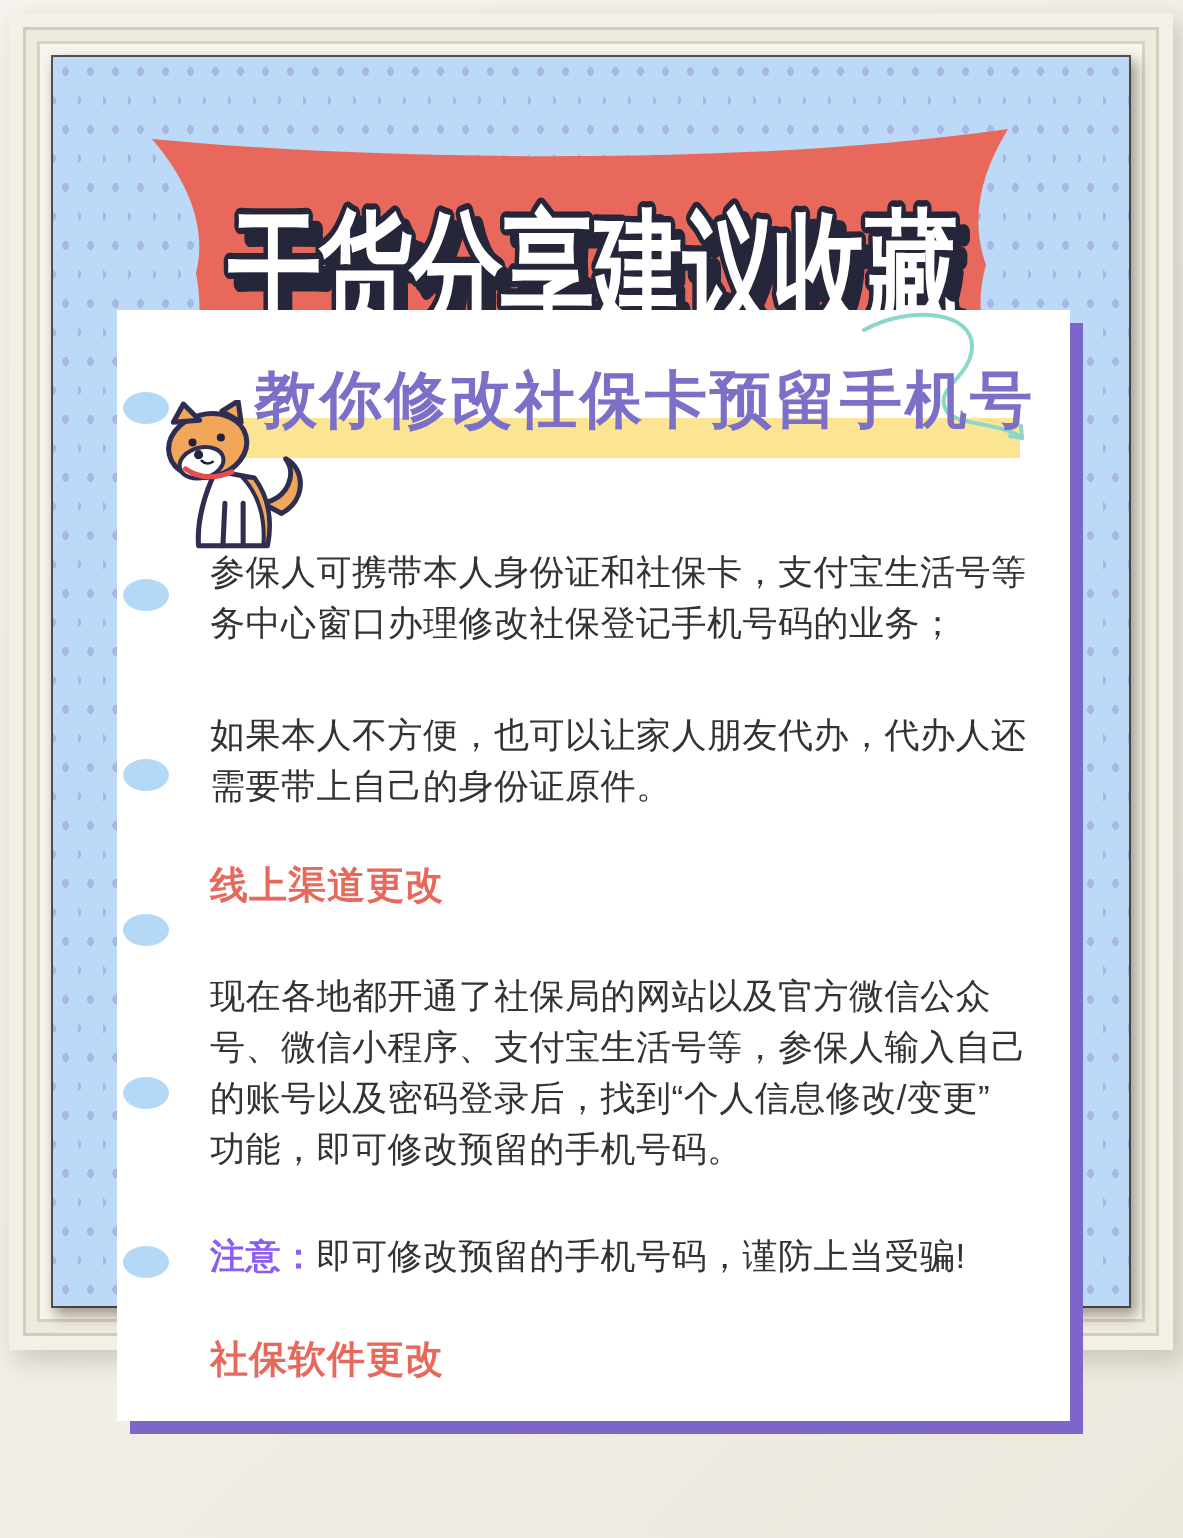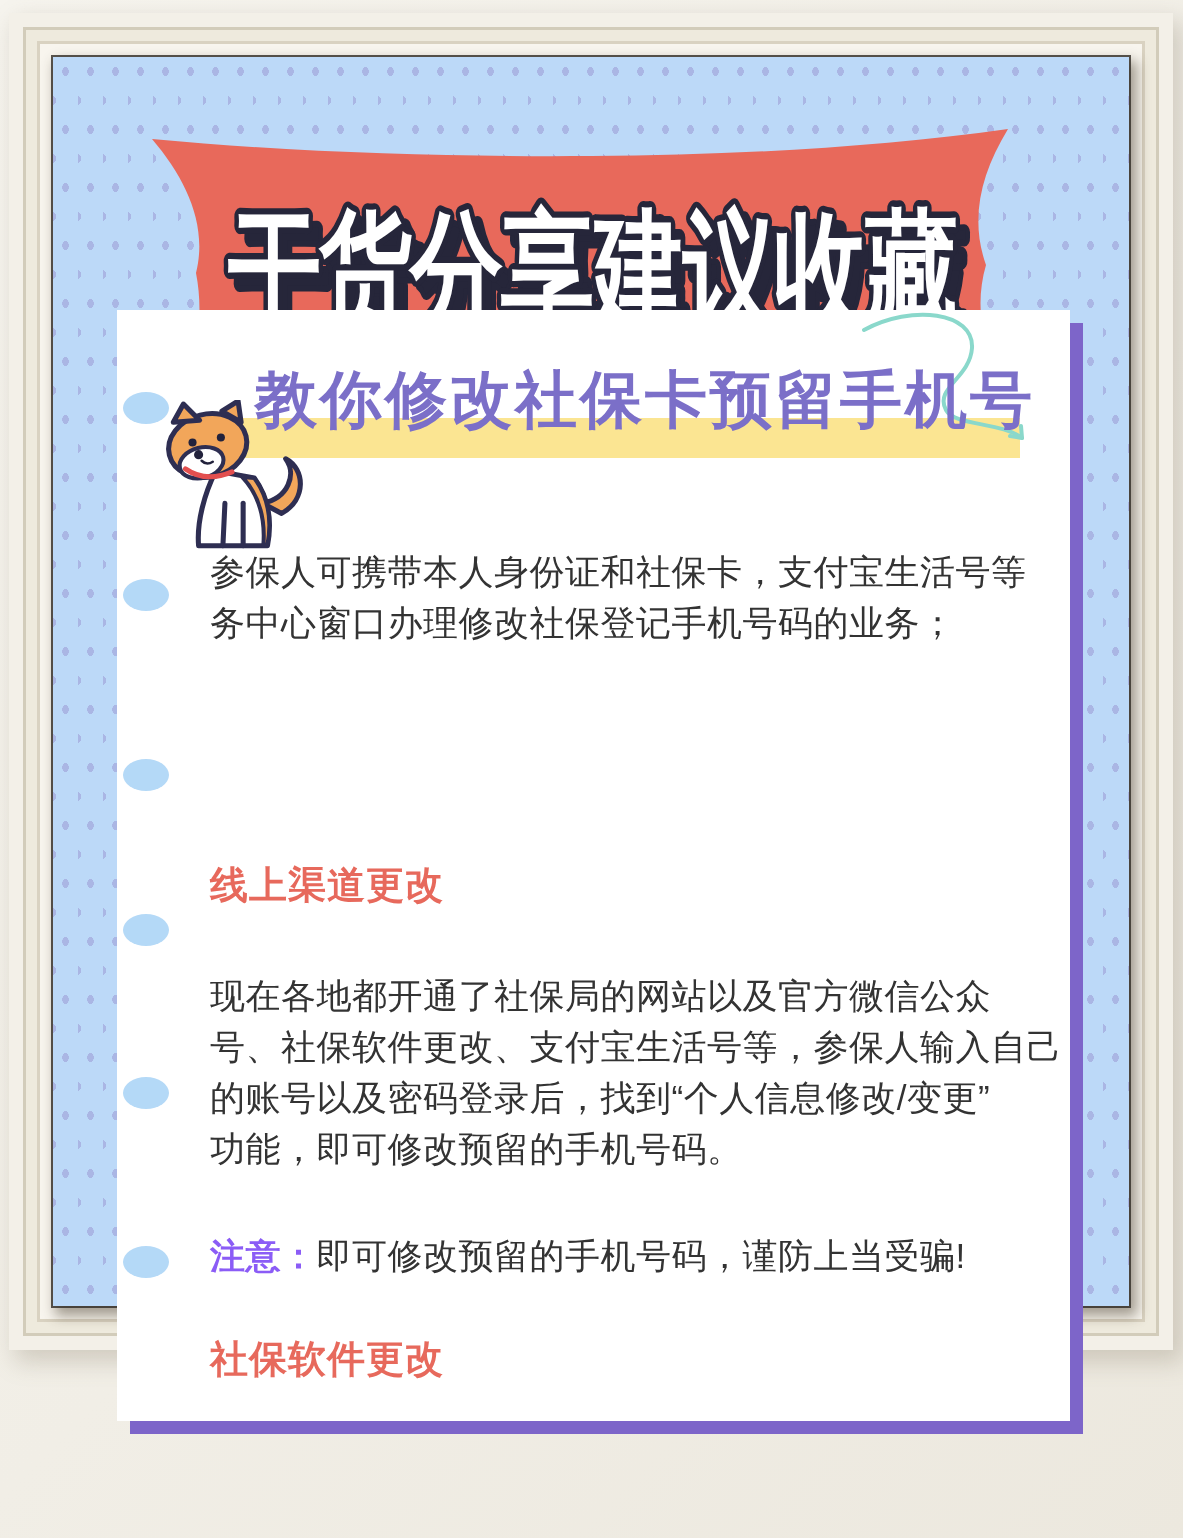--- a/index.html
+++ b/index.html
@@ -119,25 +119,27 @@
     <div class="title-highlight"></div>
     <svg class="swirl" viewBox="0 0 200 160">
       <path d="M12,22 C60,-4 122,4 120,40 C118,70 82,80 94,102 C102,118 150,114 170,130" fill="none" stroke="#8ad8cb" stroke-width="4" stroke-linecap="round"></path>
       <path d="M170,130 l-12,-2 m12,2 l-1,-12" fill="none" stroke="#8ad8cb" stroke-width="4" stroke-linecap="round"></path>
     </svg>
     <div class="card-title">教你修改社保卡预留手机号</div>
 
     <div class="body-text p1">参保人可携带本人身份证和社保卡，支付宝生活号等
 务中心窗口办理修改社保登记手机号码的业务；</div>
 
+    <div class="body-text p2">如果本人不方便，也可以让家人朋友代办，代办人还
+需要带上自己的身份证原件。</div>
 
     <div class="red-heading h-online">线上渠道更改</div>
 
     <div class="body-text p3">现在各地都开通了社保局的网站以及官方微信公众
-号、社保软件更改、支付宝生活号等，参保人输入自己
+号、微信小程序、支付宝生活号等，参保人输入自己
 的账号以及密码登录后，找到“个人信息修改/变更”
 功能，即可修改预留的手机号码。</div>
 
     <div class="body-text note">
       <span class="lbl">注意：</span><span>即可修改预留的手机号码，谨防上当受骗!</span>
     </div>
 
     <div class="red-heading h-software">社保软件更改</div>
 
   </div>

